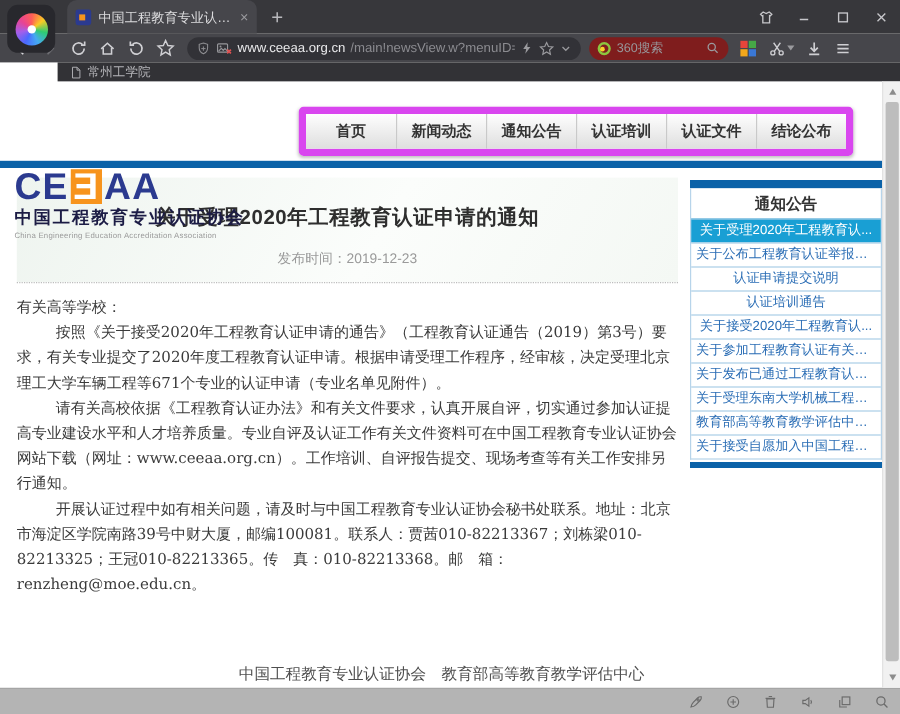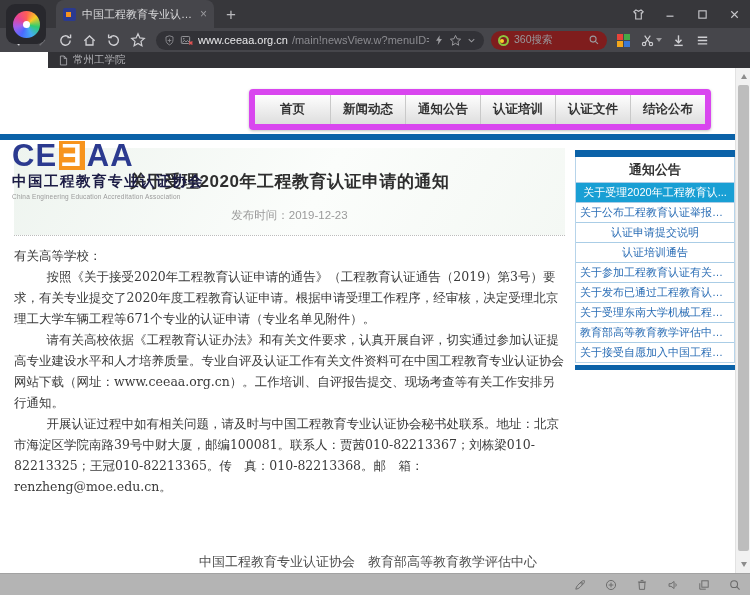--- a/index.html
+++ b/index.html
@@ -280,20 +280,21 @@
       </div>
 
       <div class="notice-sidebar">
         <div class="sb-topbar"></div>
         <div class="sb-box">
           <div class="sb-title">通知公告</div>
           <div class="sb-item active">关于受理2020年工程教育认...</div>
           <div class="sb-item">关于公布工程教育认证举报电话...</div>
           <div class="sb-item">认证申请提交说明</div>
           <div class="sb-item">认证培训通告</div>
+          <div class="sb-item">关于接受2020年工程教育认...</div>
           <div class="sb-item">关于参加工程教育认证有关事宜...</div>
           <div class="sb-item">关于发布已通过工程教育认证专...</div>
           <div class="sb-item">关于受理东南大学机械工程等6...</div>
           <div class="sb-item">教育部高等教育教学评估中心中...</div>
           <div class="sb-item">关于接受自愿加入中国工程教育...</div>
         </div>
         <div class="sb-bottombar"></div>
       </div>
 
     </div>

